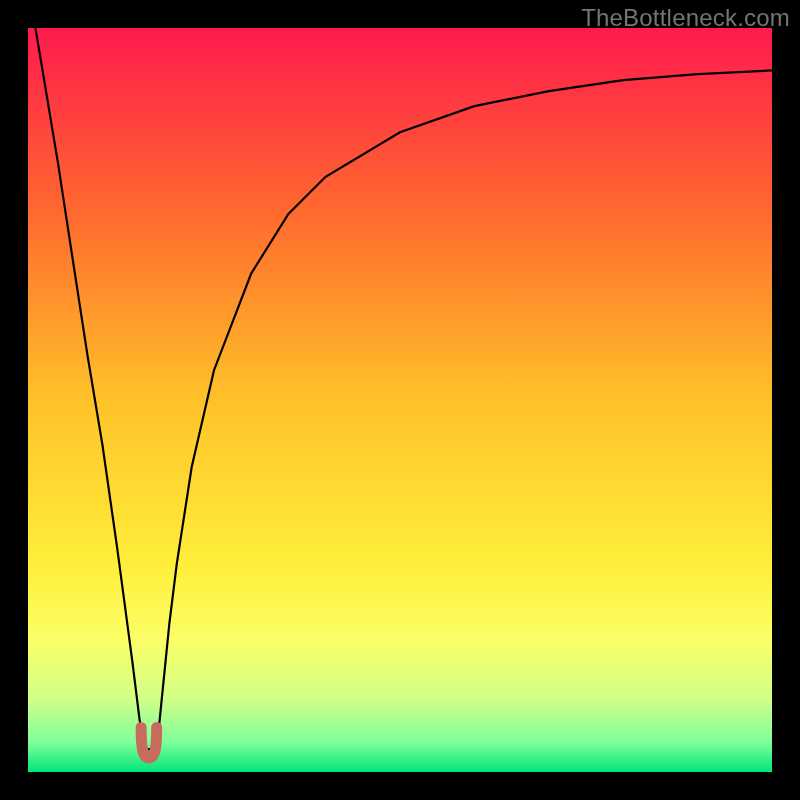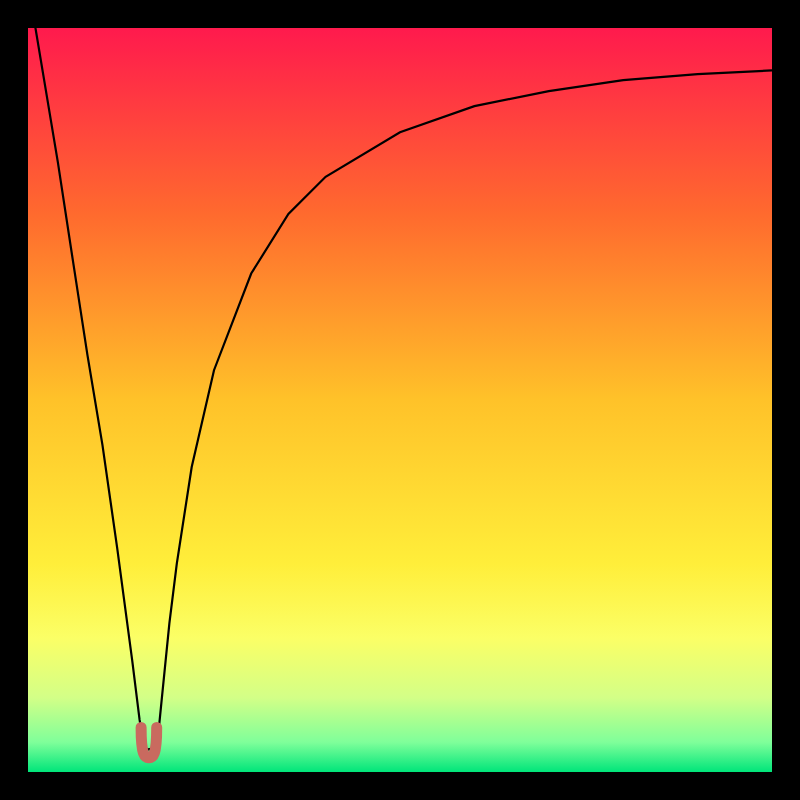--- a/index.html
+++ b/index.html
@@ -68,13 +68,14 @@
     </svg>
 
     <svg class="curve" viewBox="0 0 744 744" preserveAspectRatio="none">
       <path id="curvePath" d="M0.0 -44.6 L14.9 44.6 L29.8 133.9 L44.6 230.6 L59.5 327.4 L74.4 416.6 L89.3 520.8 L104.2 632.4 L111.6 691.9 L115.3 714.2 L119.0 721.7 L126.5 720.2 L130.2 706.8 L133.9 669.6 L141.4 595.2 L148.8 535.7 L163.7 439.0 L186.0 342.2 L223.2 245.5 L260.4 186.0 L297.6 148.8 L372.0 104.2 L446.4 78.1 L520.8 63.2 L595.2 52.1 L669.6 46.1 L744.0 42.4 " fill="none" stroke="#000000" stroke-width="2.2"></path>
       <path id="markerPath" d="M 113.1 699.4
               C 113.1 727.7, 116.9 729.7, 120.9 729.7
               C 124.9 729.7, 128.7 727.7, 128.7 699.4" fill="none" stroke="#c96a5f" stroke-width="11" stroke-linecap="round" stroke-linejoin="round"></path>
     </svg>
   </div>
 
+  <div class="attribution">TheBottleneck.com</div>
 </div>
 
 </body></html>

